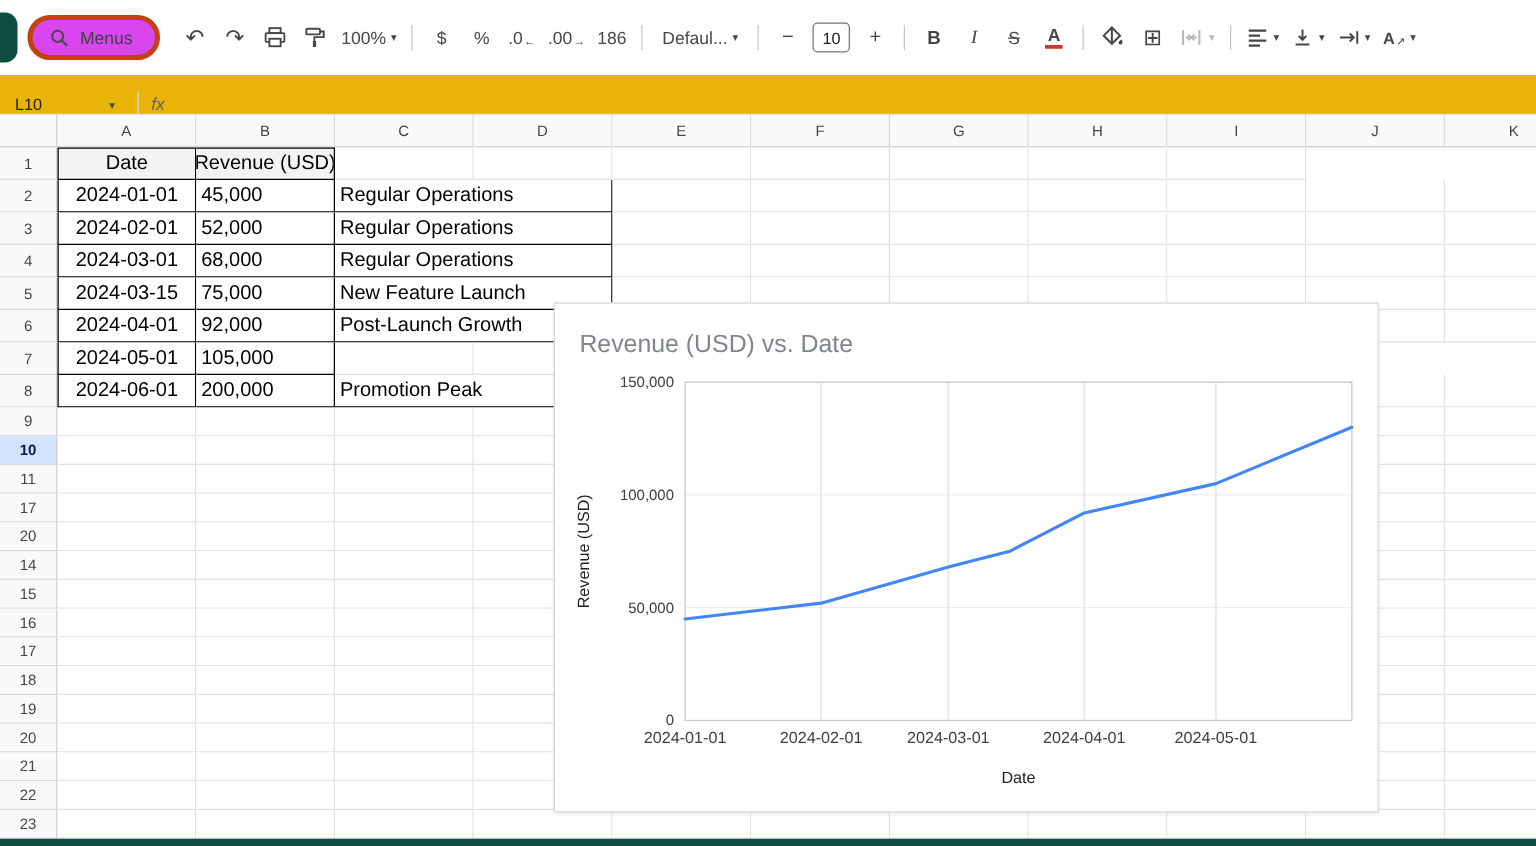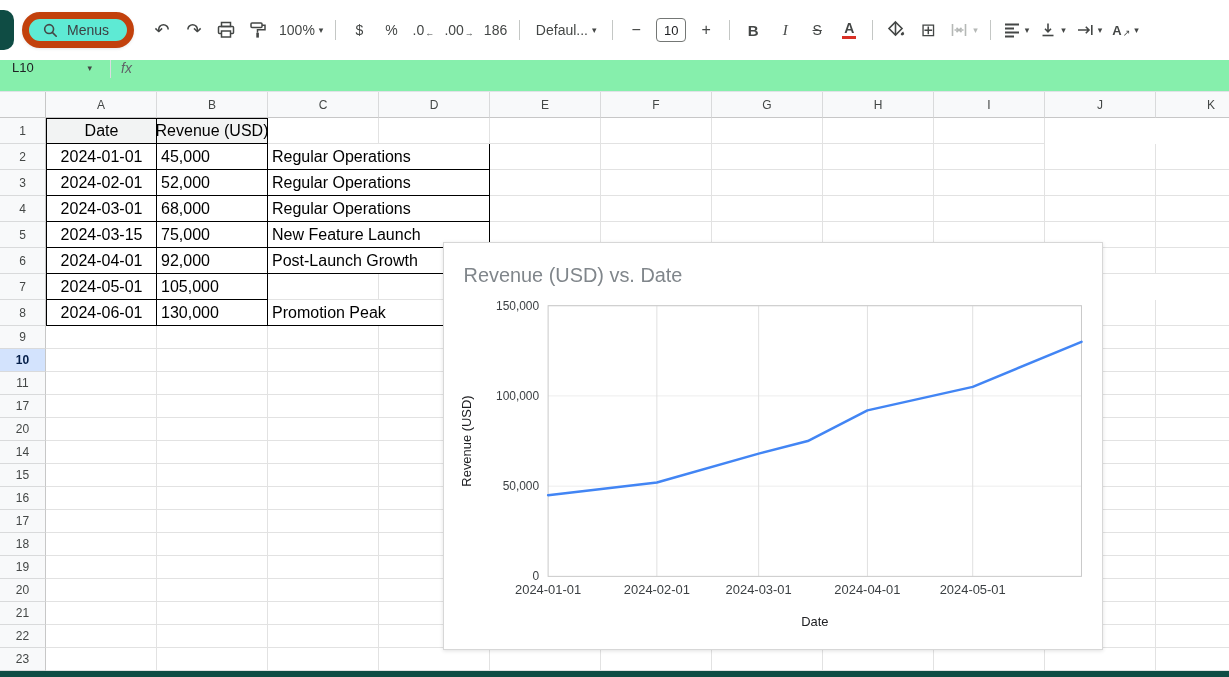--- a/index.html
+++ b/index.html
@@ -3,38 +3,38 @@
 <meta charset="utf-8">
 <style>
   *{box-sizing:border-box;margin:0;padding:0}
   html,body{width:1229px;height:677px;overflow:hidden}
   body{font-family:"Liberation Sans",sans-serif;background:#fff;position:relative;color:#202124}
 
   
   .toolbar{height:60px;display:flex;align-items:center;background:#fff;padding-right:4px}
   .edge-strip{width:14px;height:40px;background:#0f4c44;border-radius:0 10px 10px 0;margin-right:8px;flex:none}
   .bottom-strip{position:absolute;left:0;bottom:0;width:1229px;height:6px;background:#0f4c44;z-index:20}
-  .menus-pill{display:flex;align-items:center;gap:9px;height:36px;padding:0 18px 0 13px;border:7px solid #c2410c;border-radius:18px;box-shadow:0 1px 3px rgba(60,64,67,.12);margin-right:12px;font-size:14px;color:#3c4043;background:#5eead4;flex:none;cursor:pointer}
+  .menus-pill{display:flex;align-items:center;gap:9px;height:36px;padding:0 18px 0 13px;border:4px solid #c2410c;border-radius:18px;box-shadow:0 1px 3px rgba(60,64,67,.12);margin-right:12px;font-size:14px;color:#3c4043;background:#d946ef;flex:none;cursor:pointer}
   .tb-btn{min-width:30px;height:30px;display:flex;align-items:center;justify-content:center;border-radius:4px;color:#444746;font-size:14px;padding:0 4px;margin:0 1px;flex:none;cursor:pointer;white-space:nowrap}
   .glyph18{font-size:18px}
   .tb-divider{width:1px;height:20px;background:#c4c7c5;margin:0 7px;flex:none}
   .caret{font-size:9px;color:#444746;margin-left:4px}
   .mini-arrow{font-size:9px;margin-left:1px;position:relative;top:3px}
   .size-box{width:30px;height:24px;border:1px solid #747775;border-radius:4px;display:flex;align-items:center;justify-content:center;font-size:13px;color:#202124;margin:0 4px;cursor:text}
   .bold-b{font-weight:bold;font-size:15px}
   .italic-i{font-style:italic;font-size:15px;font-family:"Liberation Serif",serif}
   .strike-s{text-decoration:line-through;font-size:14px}
   .text-color-a{display:flex;flex-direction:column;align-items:center;line-height:1}
   .text-color-a .a{font-size:14px;font-weight:bold}
   .text-color-a .bar{width:14px;height:3px;background:#d93025;margin-top:1px}
   .grayed{color:#b5b8b6}
   .borders-glyph{font-size:18px}
 
   
-  .formula-bar{height:32px;display:flex;align-items:flex-start;border-bottom:1px solid #e0e3e7;background:#86efac}
+  .formula-bar{height:32px;display:flex;align-items:flex-end;border-bottom:1px solid #e0e3e7;background:#eab308}
   .name-box{width:100px;display:flex;align-items:center;justify-content:space-between;padding:0 8px 0 12px;font-size:13px;color:#202124;cursor:pointer}
   .fb-divider{width:1px;height:18px;background:#dadce0;margin:0 10px}
   .fx{font-family:Liberation Sans, sans-serif;font-style:italic;color:#5f6368;font-size:14px}
 
   
   .grid{position:relative;background:#fff}
   .col-header-row{display:flex;height:26px;width:1267px}
   .corner-box{width:46px;flex:none;background:#f8f9fa;border-right:1px solid #c7c7c7;border-bottom:1px solid #c7c7c7}
   .col-header{width:111px;flex:none;display:flex;align-items:center;justify-content:center;font-size:12px;color:#444746;background:#f8f9fa;border-right:1px solid #d9dadb;border-bottom:1px solid #c7c7c7;cursor:pointer}
   .sheet-row{display:flex;height:23px;width:1267px}
@@ -317,21 +317,21 @@
         <div class="cell"></div>
         <div class="cell"></div>
         <div class="cell"></div>
         <div class="cell"></div>
         <div class="cell"></div>
         <div class="cell"></div>
       </div>
       <div class="sheet-row tall">
         <div class="row-header">8</div>
         <div class="cell tbl a c">2024-06-01</div>
-        <div class="cell tbl">130,000</div>
+        <div class="cell tbl">200,000</div>
         <div class="cell tbl cd">Promotion Peak</div>
         <div class="cell"></div>
         <div class="cell"></div>
         <div class="cell"></div>
         <div class="cell"></div>
         <div class="cell"></div>
         <div class="cell"></div>
         <div class="cell"></div>
       </div>
       <div class="sheet-row">

